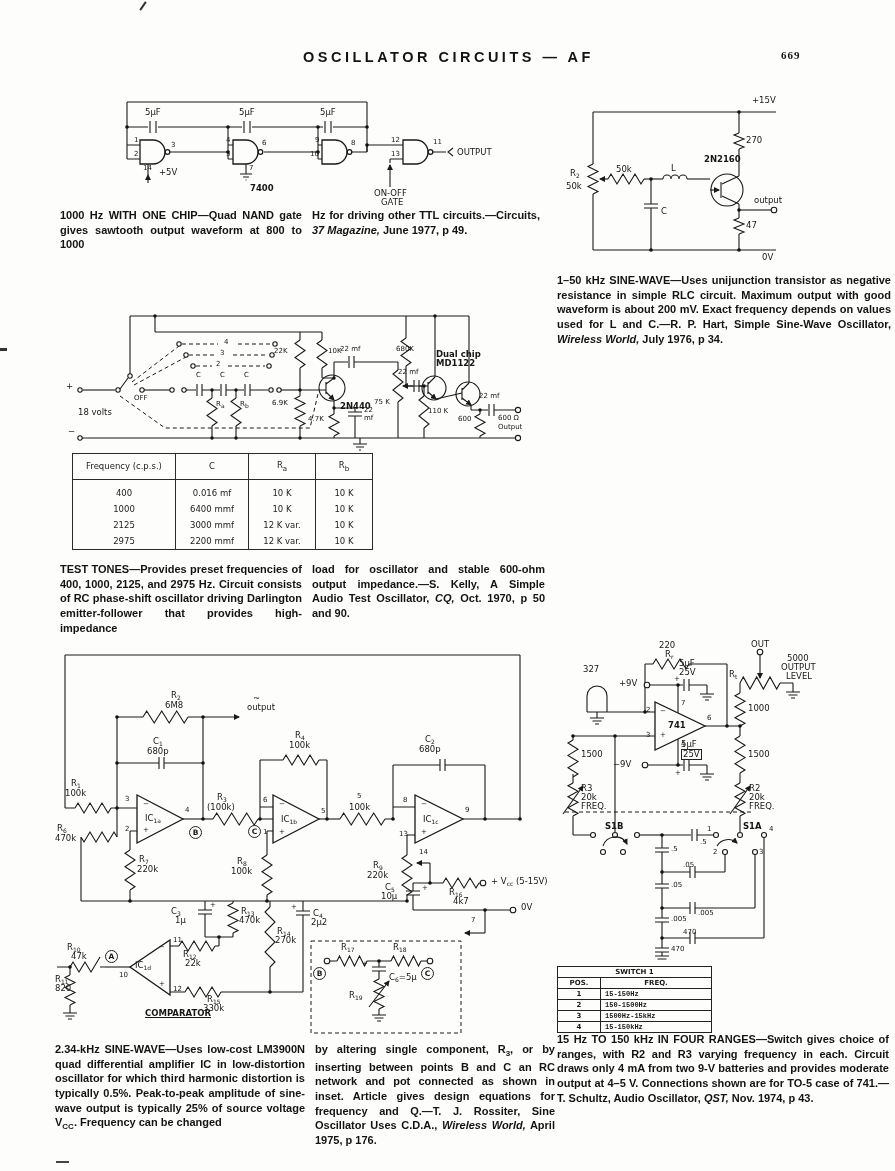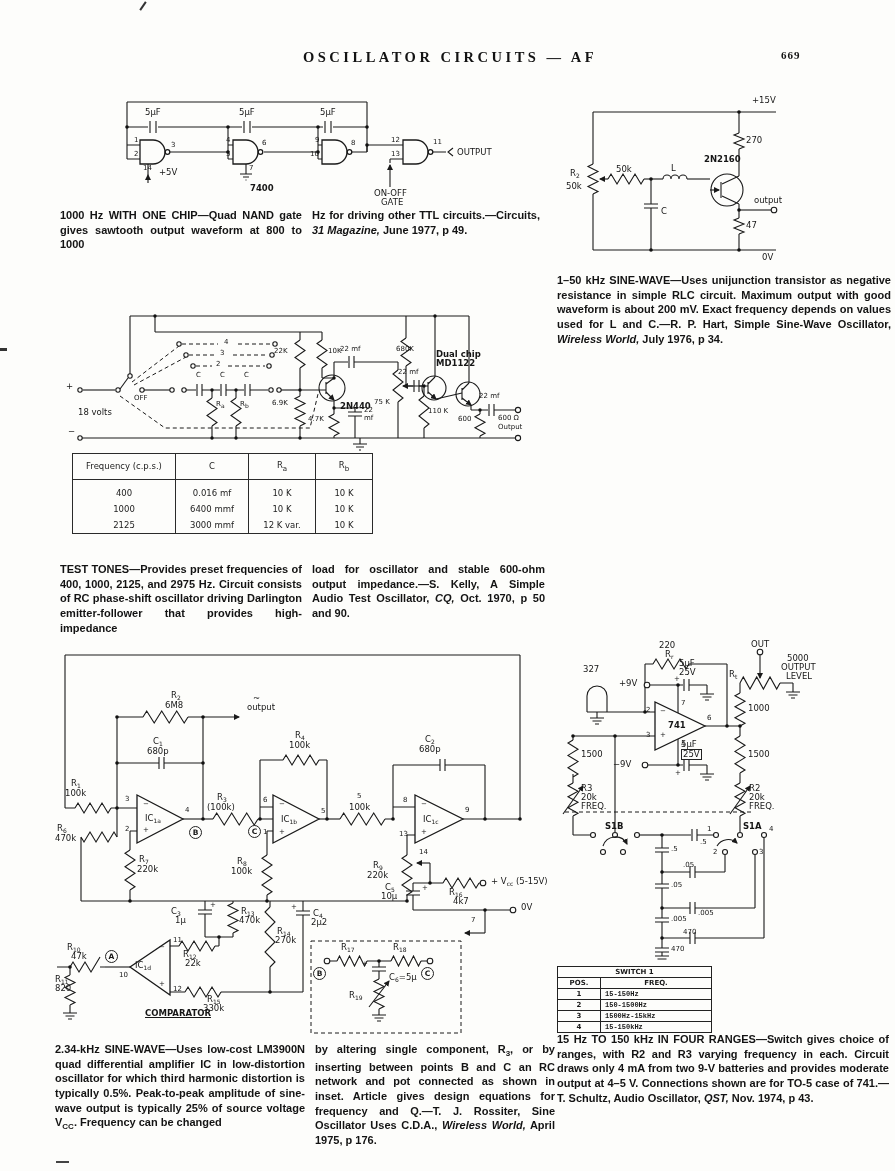--- a/index.html
+++ b/index.html
@@ -1,18 +1,18 @@
 <!DOCTYPE html>
 <html><head>
 <meta charset="utf-8">
 <style>
   html,body{margin:0;padding:0;}
   body{width:895px;height:1171px;background:#fdfdfb;position:relative;overflow:hidden;
        font-family:"Liberation Sans",sans-serif;color:#131313;}
-  .page-title{position:absolute;left:303px;top:49px;font-family:Liberation Serif, serif;
+  .page-title{position:absolute;left:303px;top:49px;font-family:Liberation Sans, sans-serif;
        font-weight:bold;font-size:14.5px;letter-spacing:3.5px;white-space:nowrap;}
   .page-num{position:absolute;left:781px;top:49px;font-family:"Liberation Serif",serif;
        font-weight:bold;font-size:11px;letter-spacing:1px;}
   .schematic{position:absolute;}
   .schematic svg{position:absolute;left:0;top:0;}
   .sl{position:absolute;font-family:"DejaVu Sans",sans-serif;font-size:8.5px;line-height:1;
       white-space:nowrap;color:#161616;z-index:3;}
   .sl sub{font-size:6px;vertical-align:-2px;}
   .sl.pin{font-size:7px;}
   .sl.b{font-weight:bold;}
@@ -112,21 +112,21 @@
     <span class="sl pin" style="left: 291px; top: 45px;">8</span>
     <span class="sl pin" style="left: 331px; top: 42px;">12</span>
     <span class="sl pin" style="left: 331px; top: 56px;">13</span>
     <span class="sl pin" style="left: 373px; top: 44px;">11</span>
     <span class="sl" style="left: 397px; top: 53px;">OUTPUT</span>
     <span class="sl" style="left: 314px; top: 94px;">ON-OFF</span>
     <span class="sl" style="left: 321px; top: 103px;">GATE</span>
   </div>
 
 <div class="cap" style="left:60px;top:208px;width:242px">1000 Hz WITH ONE CHIP—Quad NAND gate gives sawtooth output waveform at 800 to 1000</div>
-<div class="cap" style="left:312px;top:208px;width:228px"><span>Hz for driving other TTL circuits.—Circuits, </span><em>31 Magazine,</em><span> June 1977, p 49.</span></div>
+<div class="cap" style="left:312px;top:208px;width:228px"><span>Hz for driving other TTL circuits.—Circuits, </span><em>37 Magazine,</em><span> June 1977, p 49.</span></div>
 
 <div class="schematic" style="left:556px;top:92px;width:336px;height:178px">
   <svg width="336" height="178" viewBox="0 0 336 178">
     <defs>
         <marker id="m2" viewBox="0 0 6 6" markerWidth="5.5" markerHeight="5.5" refX="5" refY="3" orient="auto">
           <path d="M0,0L6,3L0,6Z" fill="#1a1a1a"></path>
         </marker>
       </defs>
     <g class="w">
       <path d="M37,20 H220 M37,158 H220 M37,20 V72"></path>
@@ -310,20 +310,26 @@
       </tr>
       <tr>
         <td>1000</td>
         <td>6400 mmf</td>
         <td>10 K</td>
         <td>10 K</td>
       </tr>
       <tr>
         <td>2125</td>
         <td>3000 mmf</td>
+        <td>12 K var.</td>
+        <td>10 K</td>
+      </tr>
+      <tr>
+        <td>2975</td>
+        <td>2200 mmf</td>
         <td>12 K var.</td>
         <td>10 K</td>
       </tr>
     </tbody>
 </table>
 
 <div class="cap" style="left:60px;top:562px;width:242px">TEST TONES—Provides preset frequencies of 400, 1000, 2125, and 2975 Hz. Circuit consists of RC phase-shift oscillator driving Darlington emitter-follower that provides high-impedance</div>
 <div class="cap" style="left:312px;top:562px;width:233px"><span>load for oscillator and stable 600-ohm output impedance.—S. Kelly, A Simple Audio Test Oscillator, </span><em>CQ,</em><span> Oct. 1970, p 50 and 90.</span></div>
 
 <div class="schematic" style="left:55px;top:645px;width:500px;height:392px">

